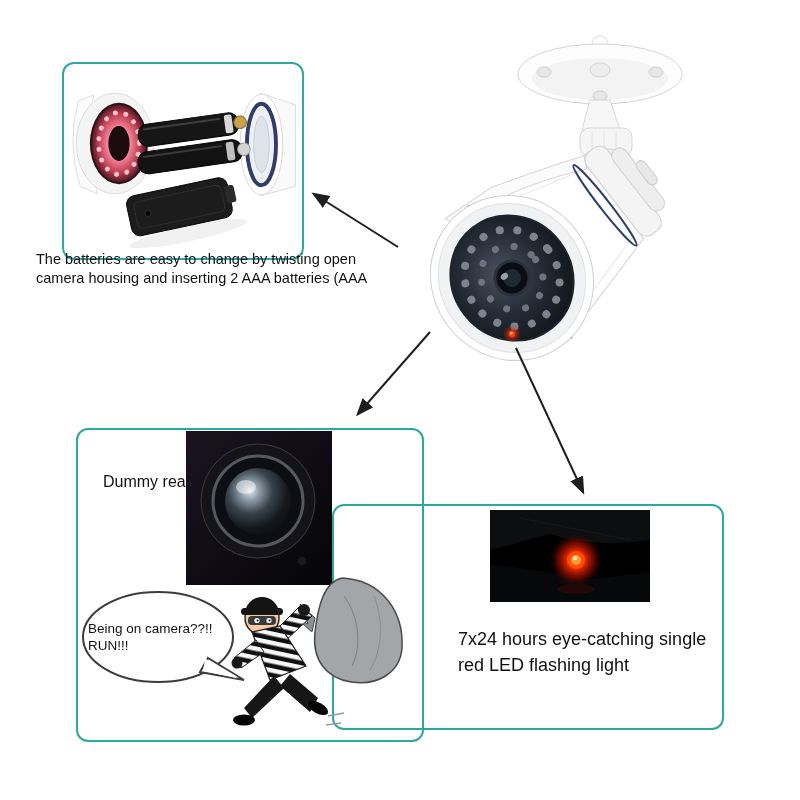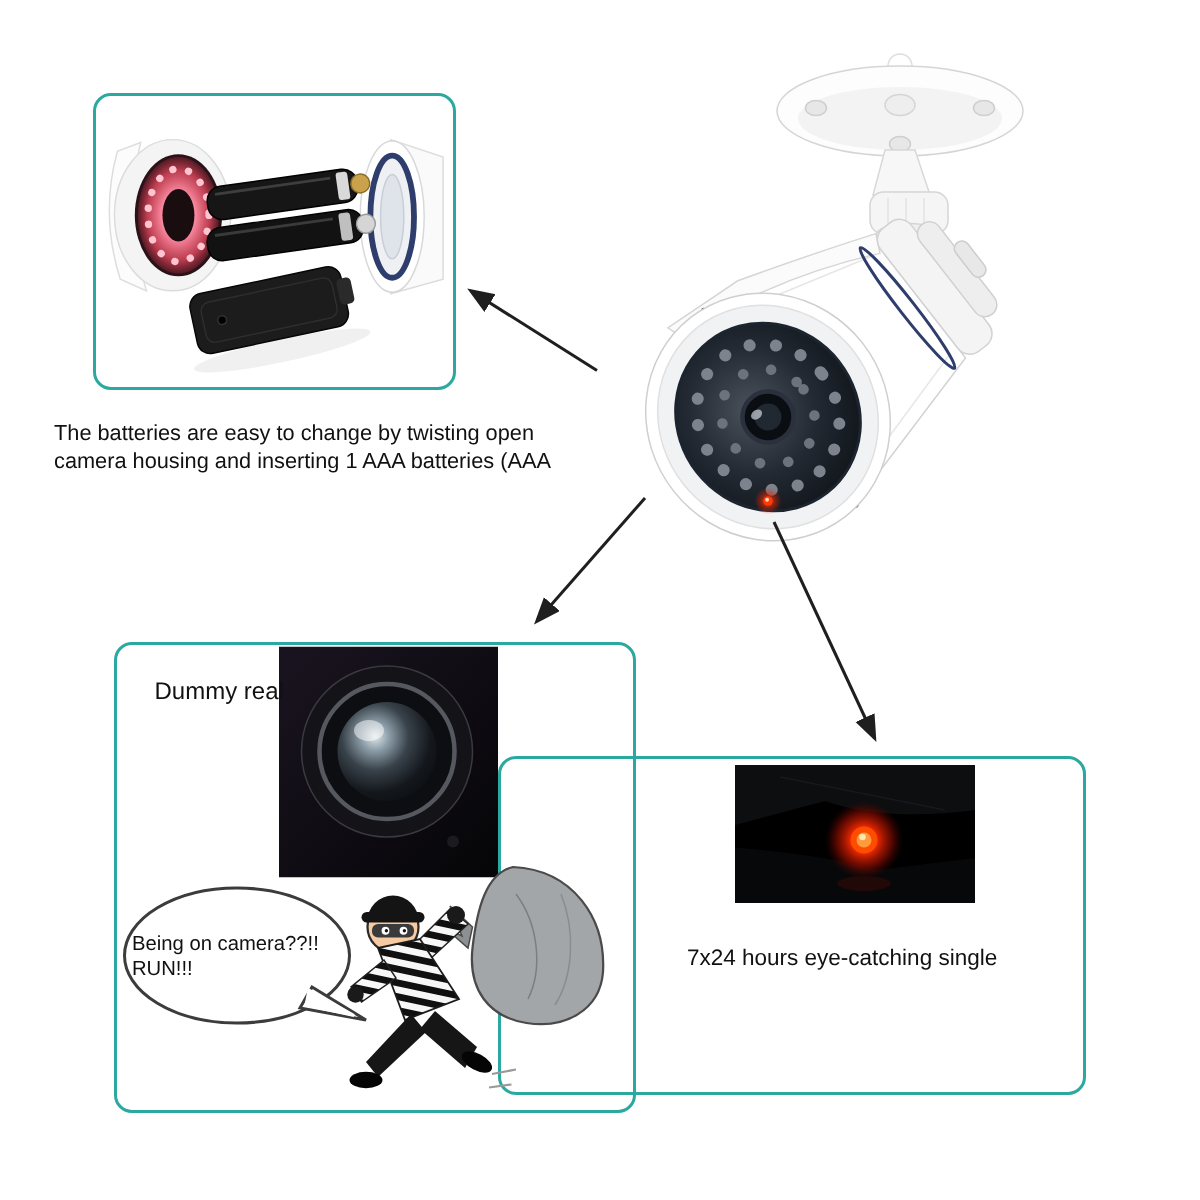--- a/index.html
+++ b/index.html
@@ -13,21 +13,21 @@
   .callout-box{
     border:2px solid var(--accent-teal,#2ba89f);
     border-radius:12px;
     background:transparent;
     z-index:2;
   }
   .photo{z-index:3;}
   .txt{z-index:4;}
   .battery-note{font-size:14.5px;line-height:19px;color:var(--text-color,#111);}
   .dummy-label{font-size:16px;line-height:23px;color:var(--text-color,#111);}
-  .led-label{font-size:15px;line-height:26px;color:var(--text-color,#111);}
+  .led-label{font-size:18px;line-height:26px;color:var(--text-color,#111);}
   .speech-text{font-size:13.5px;line-height:17px;color:var(--text-color,#111);z-index:5;}
   #camera-photo{z-index:1;}
   #burglar{z-index:5;}
   #speech-bubble{z-index:5;}
   #arrows{z-index:6;pointer-events:none;}
 </style>
 </head>
 <body>
 
 <div class="abs callout-box" style="left:62px;top:62px;width:238px;height:194px;"></div>
@@ -71,23 +71,23 @@
 
   <g transform="rotate(-12 120 150)">
     <ellipse cx="122" cy="176" rx="62" ry="8" fill="#000" opacity="0.06"></ellipse>
     <rect x="66" y="126" width="106" height="42" rx="9" fill="#1c1c1c" stroke="#060606"></rect>
     <rect x="73" y="133" width="92" height="28" rx="6" fill="none" stroke="#2e2e2e"></rect>
     <rect x="168" y="136" width="10" height="18" rx="3" fill="#2a2a2a"></rect>
     <circle cx="86" cy="147" r="3" fill="#000" stroke="#333"></circle>
   </g>
 </svg>
 
-<div class="abs txt battery-note" style="left:36px;top:280px;width:370px;">
+<div class="abs txt battery-note" style="left:36px;top:250px;width:370px;">
   <div>The batteries are easy to change by twisting open</div>
-  <div>camera housing and inserting 1 AAA batteries (AAA</div>
+  <div>camera housing and inserting 2 AAA batteries (AAA</div>
 </div>
 
 <svg id="camera-photo" class="abs" style="left:412px;top:26px;" width="300" height="345" viewBox="0 0 300 345">
   <defs>
     <radialGradient id="glassGrad" cx="45%" cy="42%" r="62%">
       <stop offset="0%" stop-color="#4a525c"></stop>
       <stop offset="55%" stop-color="#232a33"></stop>
       <stop offset="100%" stop-color="#11151b"></stop>
     </radialGradient>
     <radialGradient id="camRedGlow" cx="50%" cy="50%" r="50%">
@@ -137,21 +137,21 @@
 
   <g>
     <circle cx="100" cy="308" r="9" fill="url(#camRedGlow)"></circle>
     <circle cx="100" cy="308" r="3.2" style="fill:var(--led-red,#ff3b00)"></circle>
     <circle cx="99.4" cy="307.2" r="1.3" fill="#ffd2c2"></circle>
   </g>
 </svg>
 
 <div class="abs callout-box" style="left:76px;top:428px;width:344px;height:310px;"></div>
 
-<div class="abs txt dummy-label" style="left:103px;top:450px;width:130px;">
+<div class="abs txt dummy-label" style="left:103px;top:470px;width:130px;">
   <div>Dummy real</div>
 </div>
 
 <svg class="abs photo" style="left:186px;top:431px;" width="146" height="154" viewBox="0 0 146 154">
   <defs>
     <linearGradient id="lensBg" x1="0" y1="0" x2="1" y2="1">
       <stop offset="0%" stop-color="#1a1420"></stop>
       <stop offset="100%" stop-color="#050507"></stop>
     </linearGradient>
     <radialGradient id="lensGlass" cx="38%" cy="35%" r="75%">
@@ -235,20 +235,21 @@
   <path d="M30,8 L140,30" stroke="#16191d" fill="none"></path>
   <circle cx="86" cy="50" r="26" fill="url(#redGlow)"></circle>
   <circle cx="86" cy="50" r="9" fill="#ff4d00"></circle>
   <circle cx="86" cy="50" r="5" fill="#ff9a3d"></circle>
   <circle cx="85" cy="48" r="2.2" fill="#ffe7b0"></circle>
   <ellipse cx="86" cy="79" rx="18" ry="5" fill="#3a0a04" opacity="0.5"></ellipse>
 </svg>
 
 <div class="abs txt led-label" style="left:458px;top:626px;width:300px;">
   <div>7x24 hours eye-catching single</div>
+  <div>red LED flashing light</div>
 </div>
 
 <svg id="arrows" class="abs" style="left:0;top:0;" width="800" height="800" viewBox="0 0 800 800">
   <defs>
     <marker id="ah" markerWidth="9" markerHeight="8" refX="7.5" refY="3.5" orient="auto">
       <path d="M0,0 L9,3.5 L0,7 Z" style="fill:var(--arrow-color,#1f1f1f)"></path>
     </marker>
   </defs>
   <line x1="398" y1="247" x2="314" y2="194" style="stroke:var(--arrow-color,#1f1f1f)" stroke-width="2" marker-end="url(#ah)"></line>
   <line x1="430" y1="332" x2="358" y2="414" style="stroke:var(--arrow-color,#1f1f1f)" stroke-width="2" marker-end="url(#ah)"></line>

